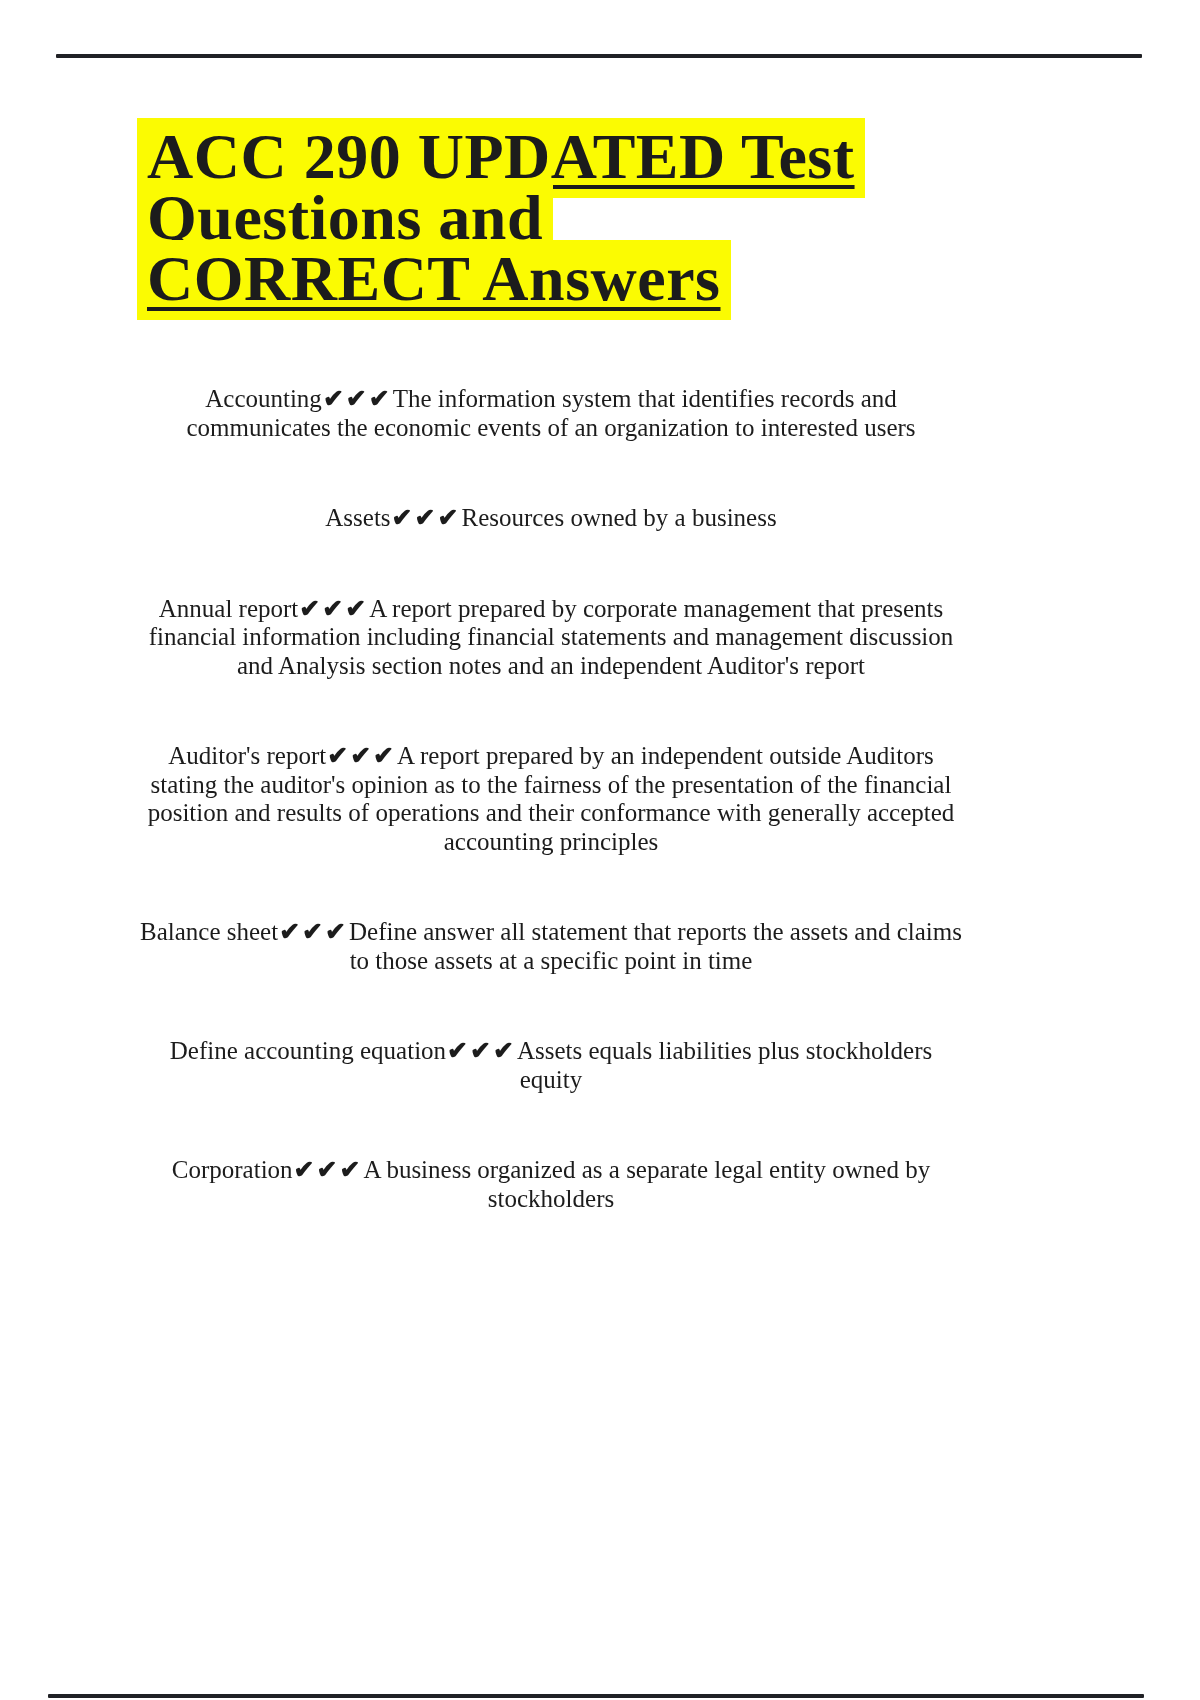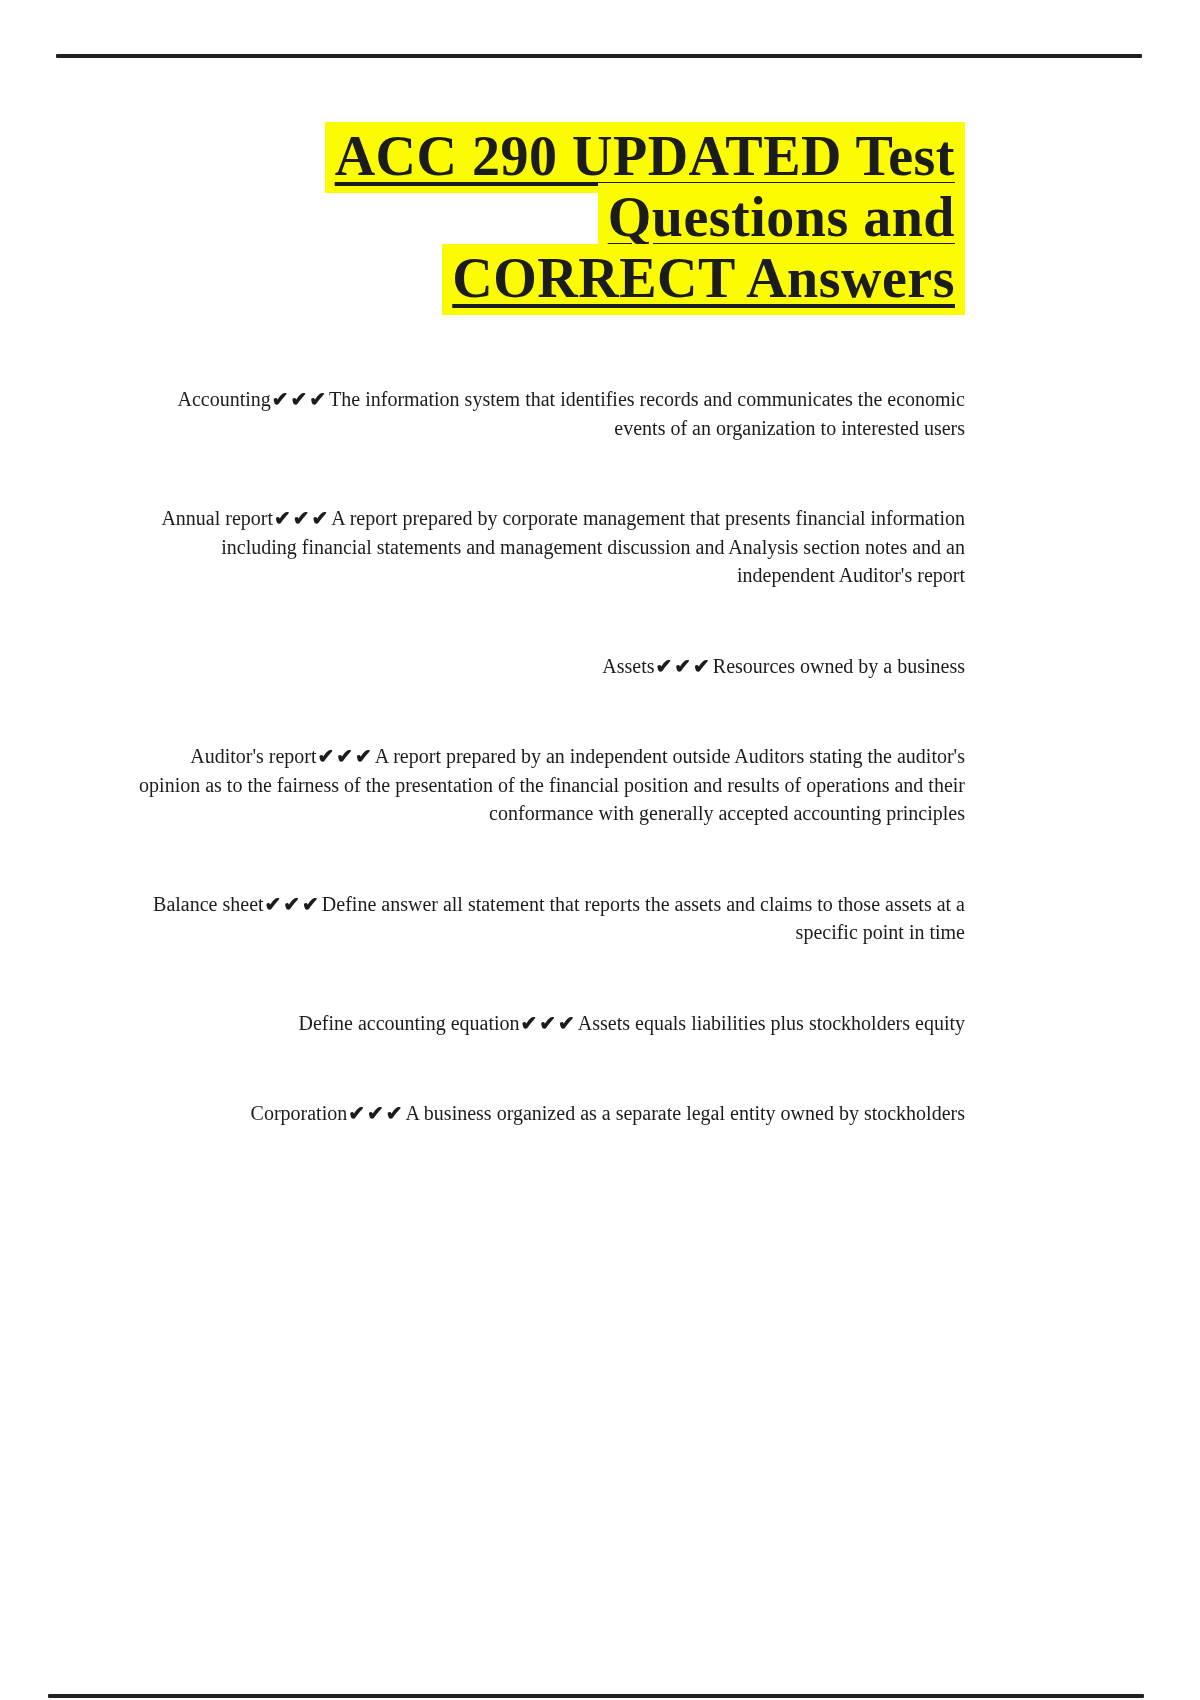--- a/index.html
+++ b/index.html
@@ -34,22 +34,22 @@
   }
   .content {
     position: absolute;
     left: 137px;
     top: 0;
     width: 828px;
     filter: blur(0.3px);
   }
   .title {
     margin: 126px 0 0 0;
-    text-align: right;
-    font-size: 56px;
+    text-align: left;
+    font-size: 64px;
     line-height: 61px;
     font-weight: bold;
     letter-spacing: 0.5px;
   }
   .title .title-line {
     display: inline;
   }
   .title .hl {
     background: var(--highlight-color, #fbfb02);
     padding: 3px 10px 6px 10px;
@@ -57,23 +57,23 @@
     text-decoration-thickness: 4px;
     text-underline-offset: 7px;
     box-decoration-break: clone;
     -webkit-box-decoration-break: clone;
   }
   .entries {
     margin-top: 76px;
   }
   .entry {
     margin: 0 0 62px 0;
-    font-size: 20px;
+    font-size: 25px;
     line-height: 28.5px;
-    text-align: right;
+    text-align: center;
   }
   .entry:last-child {
     margin-bottom: 0;
   }
   .check {
     font-weight: bold;
     letter-spacing: 2px;
     padding: 0 1px;
   }
 </style>
@@ -85,23 +85,23 @@
 
   <div class="content">
     <h1 class="title">
       <span class="title-line"><span class="hl">ACC 290 UPDATED Test Questions and</span></span><br>
       <span class="title-line"><span class="hl">CORRECT Answers</span></span>
     </h1>
 
     <div class="entries">
       <p class="entry"><span class="term">Accounting</span><span class="check">✔✔✔</span><span class="definition">The information system that identifies records and communicates the economic events of an organization to interested users</span></p>
 
+      <p class="entry"><span class="term">Assets</span><span class="check">✔✔✔</span><span class="definition">Resources owned by a business</span></p>
+
       <p class="entry"><span class="term">Annual report</span><span class="check">✔✔✔</span><span class="definition">A report prepared by corporate management that presents financial information including financial statements and management discussion and Analysis section notes and an independent Auditor's report</span></p>
-
-      <p class="entry"><span class="term">Assets</span><span class="check">✔✔✔</span><span class="definition">Resources owned by a business</span></p>
 
       <p class="entry"><span class="term">Auditor's report</span><span class="check">✔✔✔</span><span class="definition">A report prepared by an independent outside Auditors stating the auditor's opinion as to the fairness of the presentation of the financial position and results of operations and their conformance with generally accepted accounting principles</span></p>
 
       <p class="entry"><span class="term">Balance sheet</span><span class="check">✔✔✔</span><span class="definition">Define answer all statement that reports the assets and claims to those assets at a specific point in time</span></p>
 
       <p class="entry"><span class="term">Define accounting equation</span><span class="check">✔✔✔</span><span class="definition">Assets equals liabilities plus stockholders equity</span></p>
 
 
 
       <p class="entry"><span class="term">Corporation</span><span class="check">✔✔✔</span><span class="definition">A business organized as a separate legal entity owned by stockholders</span></p>

